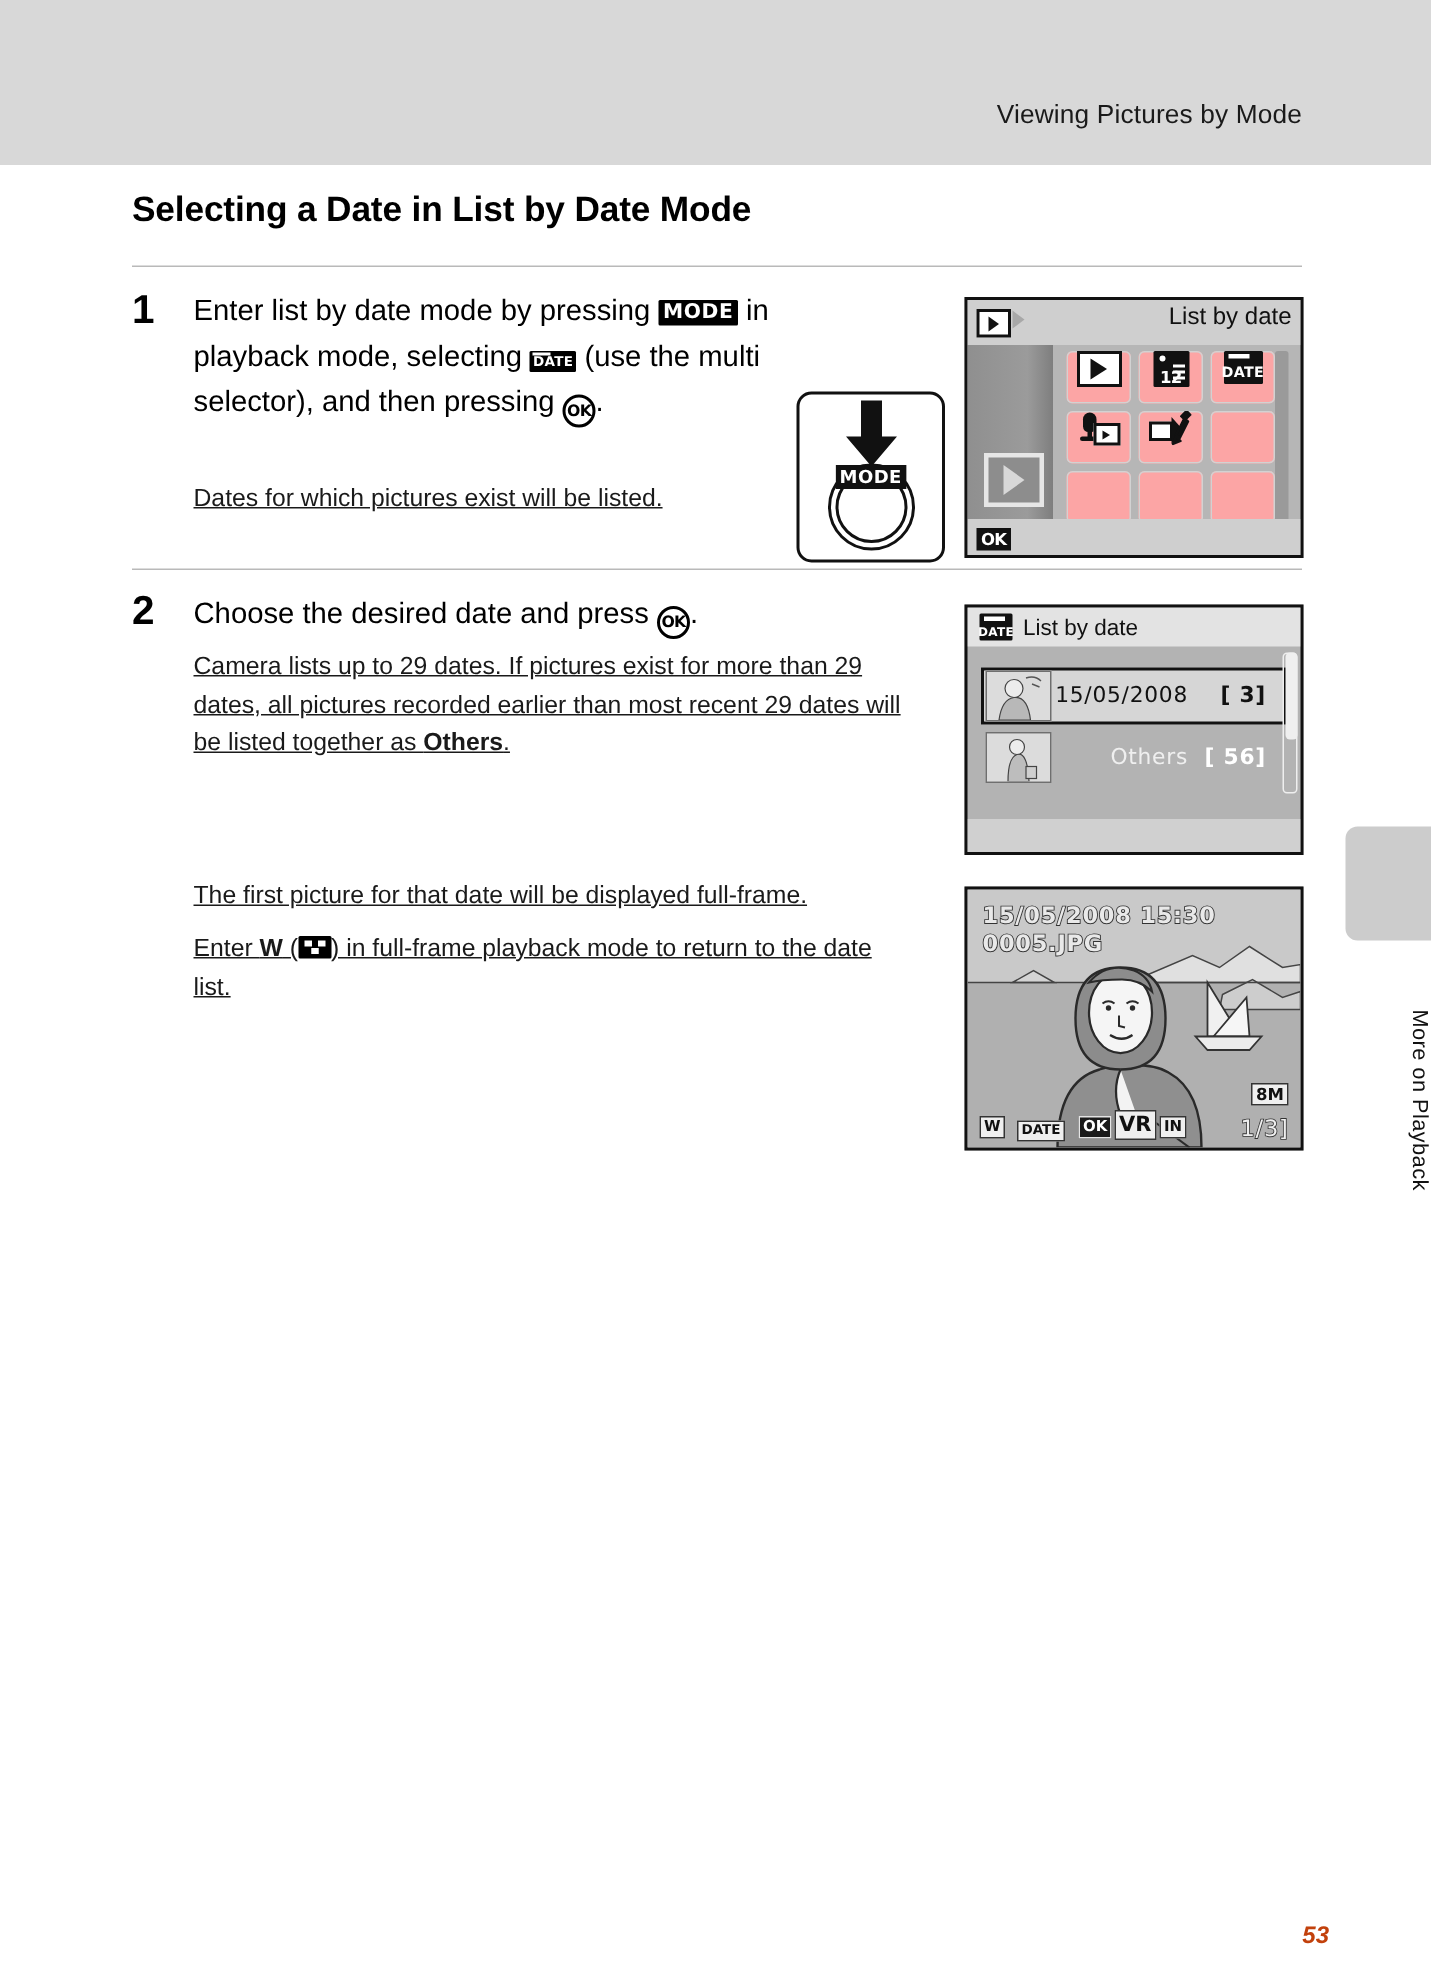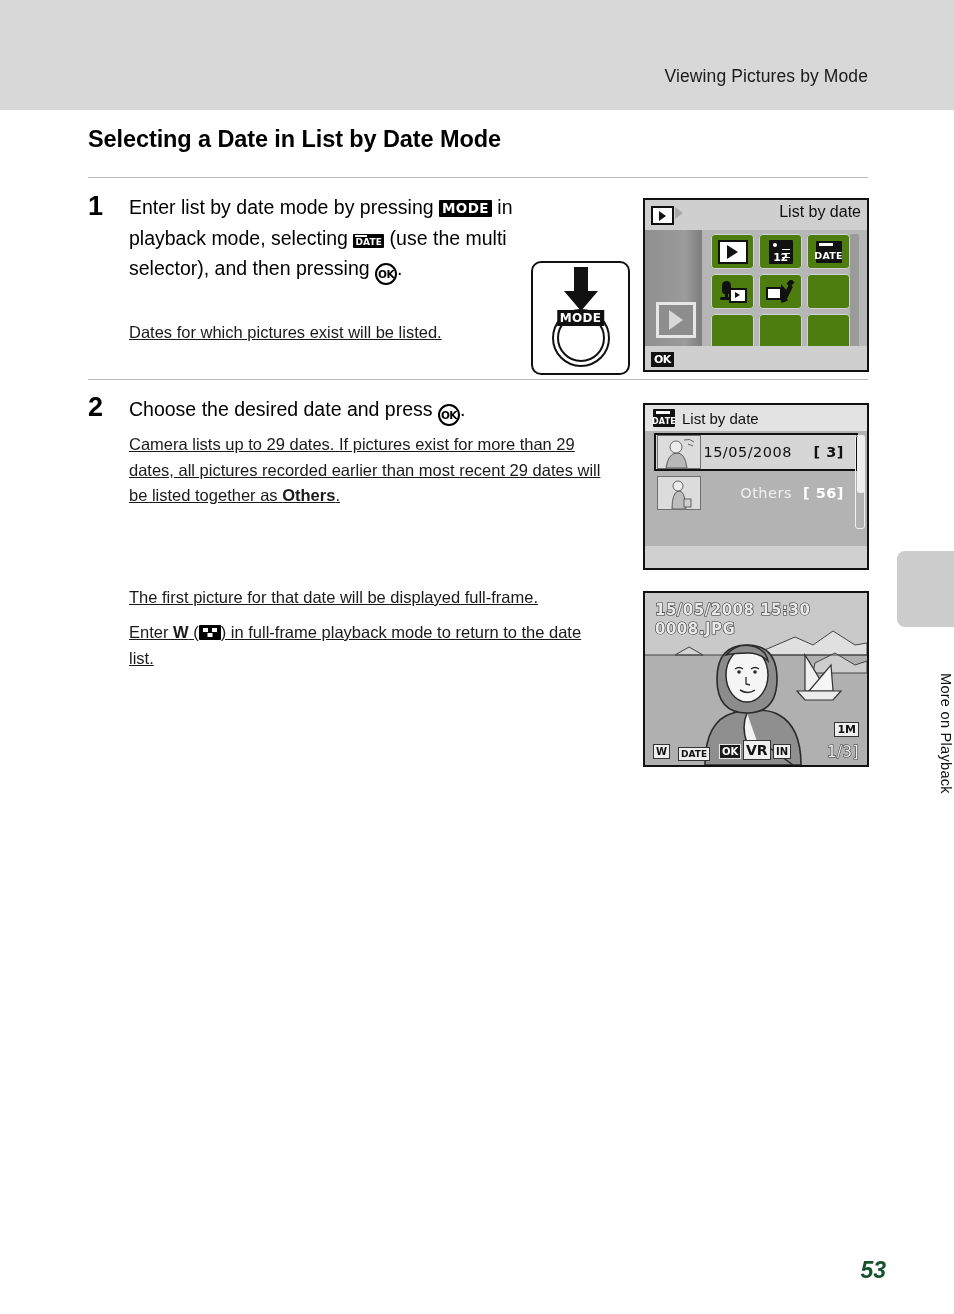--- a/index.html
+++ b/index.html
@@ -239,22 +239,22 @@
   }
   .cam1 .leftcol .big-play i {
     width:0;height:0;border-left:14px solid #d8d8d8;border-top:10px solid transparent;border-bottom:10px solid transparent;
   }
   .cam1 .grid {
     position: absolute; left: 66px; top: 34px;
     display: grid; grid-template-columns: repeat(3, 43px);
     grid-template-rows: repeat(3, 35px); gap: 5px;
   }
   .cam1 .cell {
-    background: #4d7c0f; border-radius: 4px;
-    display:flex;align-items:center;justify-content:center;
+    background: #fca5a5; border-radius: 4px;
+    display:flex;justify-content:center;
     box-shadow: inset 0 0 0 1px #d2d2d2;
   }
   .cam1 .scroll-r {
     position:absolute; right: 8px; top: 34px; width: 9px; height: 115px;
     background: #9a9a9a; border-radius: 2px;
   }
   .cam1 .botbar {
     position:absolute; left:0;bottom:0;width:100%;height:24px;background:#cfcfcf;
   }
   .cam1 .ok-badge {
@@ -279,21 +279,21 @@
   .ic-mic .scr i{width:0;height:0;border-left:5px solid #111;border-top:3.5px solid transparent;border-bottom:3.5px solid transparent;}
   .ic-wr { position:relative; width:30px; height:24px; }
   .ic-wr .arrow { position:absolute; left:0; top:7px; width:12px; height:9px; background:#fff; border:2px solid #111; }
   .ic-wr .arrow::after{content:"";position:absolute;right:-9px;top:-5px;width:0;height:0;border-left:8px solid #111;border-top:9px solid transparent;border-bottom:9px solid transparent;}
   .ic-wr .wrench { position:absolute; right:0; top:0; width:15px;height:23px; }
 
   
   .cam2 { left: 643px; top: 403px; width: 222px; height: 163px; background:#b3b3b3; }
   .cam2 .hdr { position:absolute; left:0;top:0;width:100%;height:26px;background:#e3e3e3;display:flex;align-items:center;padding-left:8px;box-sizing:border-box;}
   .cam2 .hdr .ttl { font-size:15px;color:#111;margin-left:7px;}
-  .cam2 .list { position:absolute; left:9px; top:28px; right:9px; }
+  .cam2 .list { position:absolute; left:9px; top:40px; right:9px; }
   .cam2 .row { display:flex; align-items:center; height:38px; margin-bottom:3px; position:relative;}
   .cam2 .row.sel { background:#d6d6d6; outline:2px solid #111; outline-offset:-2px;}
   .cam2 .thumb { width:42px;height:32px;margin-left:3px;border:1px solid #6f6f6f;overflow:hidden;flex:0 0 auto;background:#dadada;position:relative;}
   .cam2 .rowtext { flex:1; display:flex; justify-content:flex-end; align-items:center; padding-right:14px;
      font-family:"DejaVu Sans",sans-serif; font-size:14.5px; letter-spacing:0.5px;}
   .cam2 .rowtext .lbl { color:#222; }
   .cam2 .row.sel .rowtext .lbl { color:#111; }
   .cam2 .row:not(.sel) .rowtext .lbl { color:#efefef; }
   .cam2 .rowtext .cnt { font-weight:bold; margin-left:6px; min-width:46px; text-align:right;}
   .cam2 .row.sel .rowtext .cnt { color:#111; }
@@ -327,22 +327,22 @@
     position:absolute; left:897px; top:630px; width:57px; height:200px;
     display:flex; align-items:flex-start; justify-content:center;
     font-size:14.5px; color:#111;
     writing-mode: vertical-rl; text-orientation: mixed;
     letter-spacing:0.3px;
     padding-top:6px; box-sizing:border-box;
   }
 
   
   .page-num {
-    position:absolute; right: 68px; bottom: 30px;
-    font-size: 23px; font-weight: bold; font-style: italic; color:#14532d;
+    position:absolute; right: 68px; bottom: 14px;
+    font-size: 16px; font-weight: bold; font-style: italic; color:#c2410c;
   }
 </style>
 </head>
 <body>
 
 <div class="header-band">
   <div class="header-title">Viewing Pictures by Mode</div>
 </div>
 
 <div class="section-title">Selecting a Date in List by Date Mode</div>
@@ -499,24 +499,24 @@
     <circle cx="94" cy="79" r="1.8" fill="#2a2a2a"></circle>
     <circle cx="110" cy="79" r="1.8" fill="#2a2a2a"></circle>
     <path d="M101 84 l0 7 l4 1" stroke="#2a2a2a" fill="none" stroke-width="1.3"></path>
     <path d="M95 97 q8 5 15 0" stroke="#2a2a2a" fill="none" stroke-width="1.5"></path>
     <path d="M102 120 q-6 14 0 30 q5 10 12 4" fill="#f3f3f3" stroke="#2a2a2a" stroke-width="1.5"></path>
     <path d="M118 150 l30 22" stroke="#2a2a2a" fill="none" stroke-width="1.4"></path>
   </svg>
 
   <div class="ostext">
       <div>15/05/2008 15:30</div>
-      <div>0008.JPG</div>
-    </div>
-
-  <div class="mp">1M</div>
+      <div>0005.JPG</div>
+    </div>
+
+  <div class="mp">8M</div>
   <div class="counter"><span>1/</span><span>3]</span></div>
 
   <div class="osbar">
     <span class="badge b-light" style="left:8px; bottom:2px;">W</span>
     <span class="badge b-light" style="left:33px; bottom:0px; font-size:9px;">DATE</span>
     <span class="badge b-dark" style="left:74px; bottom:2px;">OK</span>
     <span class="badge b-light" style="left:98px; bottom:1px; font-size:14px;">VR</span>
     <span class="badge b-light" style="left:128px; bottom:2px;">IN</span>
   </div>
 </div>

